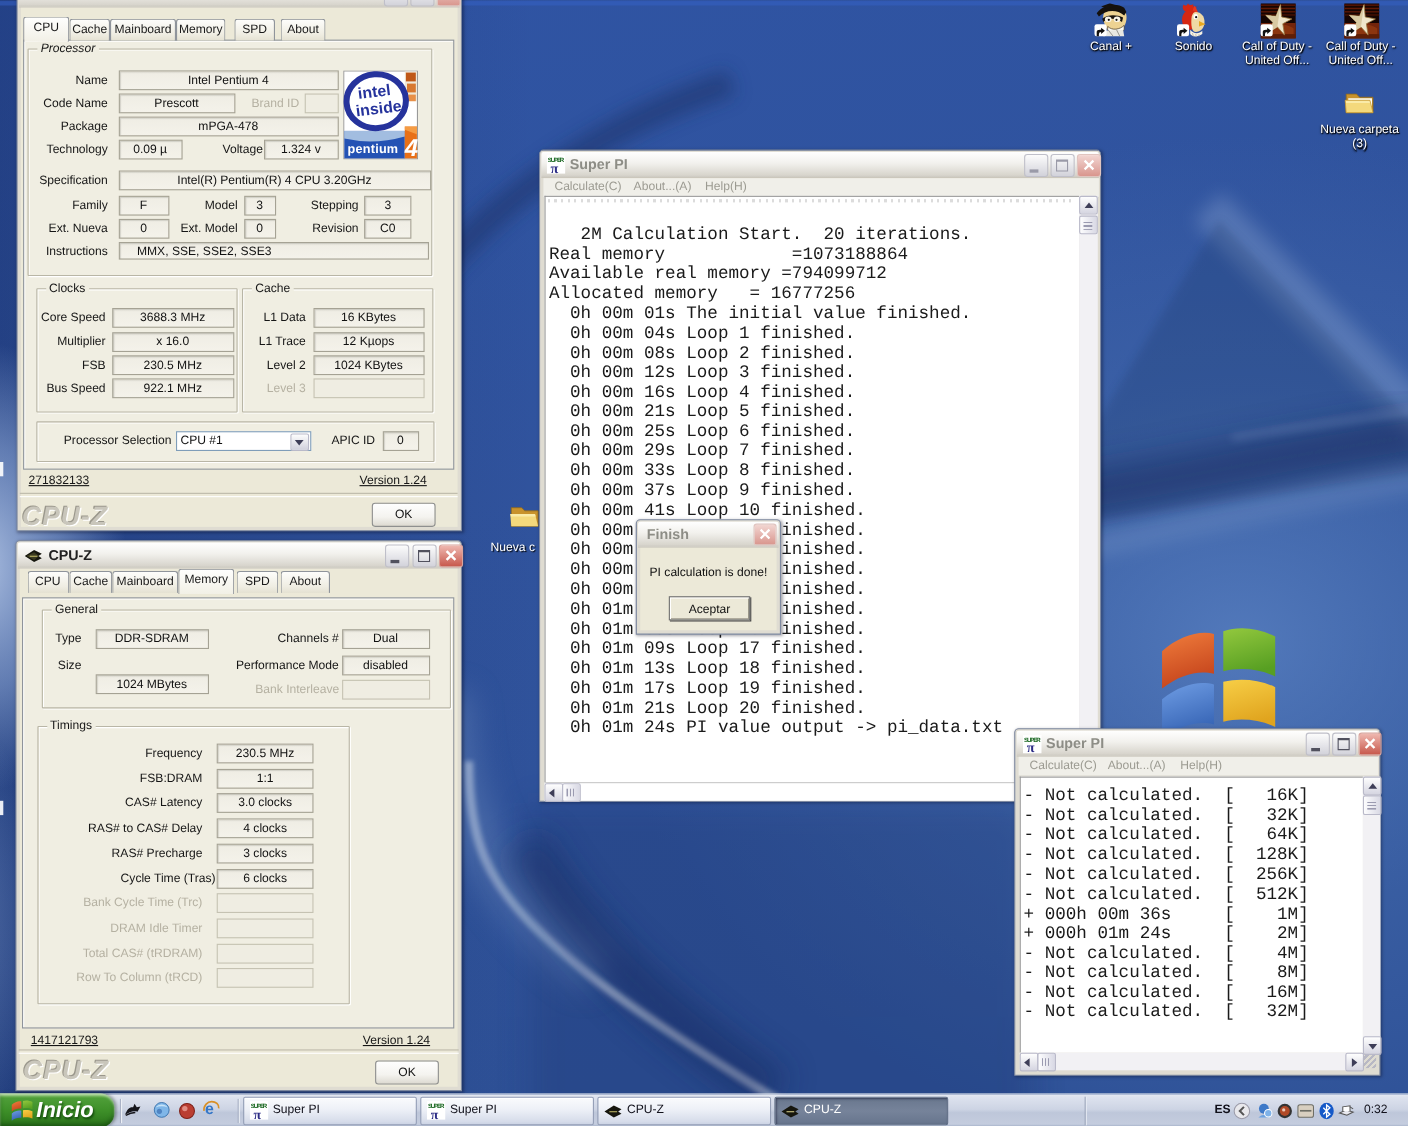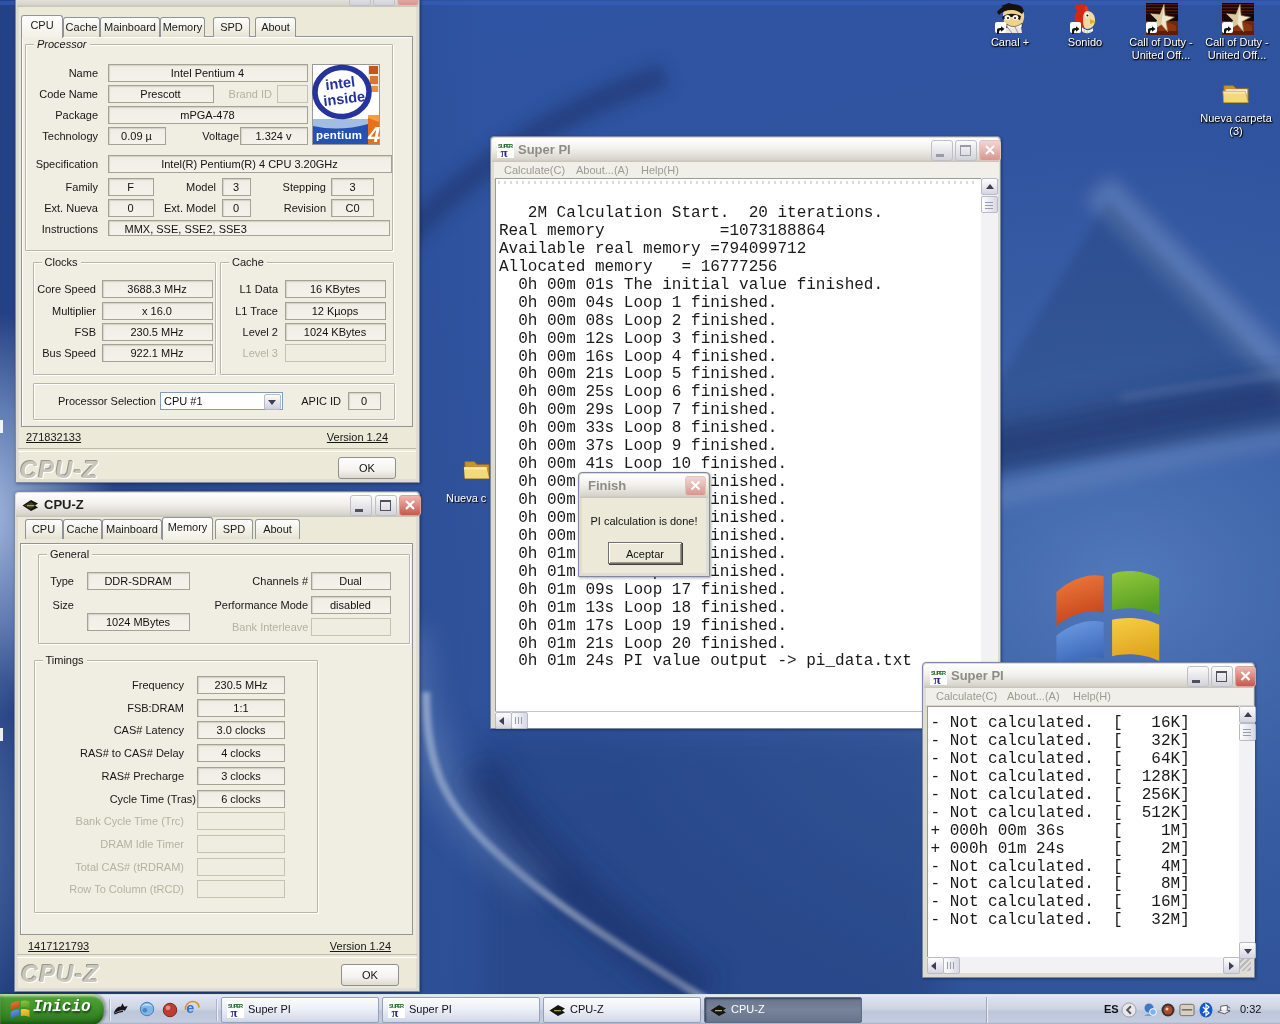--- a/index.html
+++ b/index.html
@@ -555,21 +555,21 @@
       </div>
   <div class="abs" style="left:312px;top:2px;width:12px;height:12px;background:repeating-linear-gradient(135deg,transparent 0 2px,#b8b8c4 2px 4px);"></div>
  </div>
 </div>
 
 <div id="taskbar">
  <div class="abs" style="left:0;top:-1px;width:104px;height:31px;background:linear-gradient(#8AC66E 0%,#4E9E38 14%,#3E9029 50%,#2F7A1E 85%,#286C1C 100%);border-radius:0 13px 13px 0;box-shadow:inset 0 2px 2px rgba(255,255,255,.45),inset 0 -3px 4px rgba(0,40,0,.4),2px 0 3px rgba(0,20,0,.35);">
   <svg class="abs" style="left:9px;top:5px;" width="22" height="21" viewBox="0 0 88 95">
         <use href="#xpflag"></use>
       </svg>
-  <div class="abs" style="left:33px;top:4px;font-size:16px;font-weight:bold;font-style:italic;color:#fff;text-shadow:1px 2px 2px rgba(0,40,0,.65);font-family:Liberation Mono, monospace;">Inicio</div>
+  <div class="abs" style="left:33px;top:4px;font-size:20px;font-weight:bold;font-style:italic;color:#fff;text-shadow:1px 2px 2px rgba(0,40,0,.65);">Inicio</div>
  </div>
 
  <svg class="trayicon" style="left:113px;top:6px;" width="24" height="19" viewBox="0 0 24 19">
       <path d="M1,16 C4,8 8,5 12,6 L14,1 L17,6 L22,5 L18,12 C12,10 7,13 1,16 Z" fill="#16161c"></path>
       <path d="M2,17 C7,14 11,13 15,13" stroke="#16161c" stroke-width="2" fill="none"></path>
     </svg>
  <svg class="trayicon" style="left:139px;top:6px;" width="19" height="19" viewBox="0 0 19 19">
       <circle cx="9.5" cy="9.5" r="8" fill="#7FB6E8"></circle>
       <circle cx="9.5" cy="9.5" r="8" fill="none" stroke="#3A72AC"></circle>
       <path d="M3,7 A 8 8 0 0 1 16,7 A 9 5 0 0 0 3,7 Z" fill="#C8E4F8"></path>

